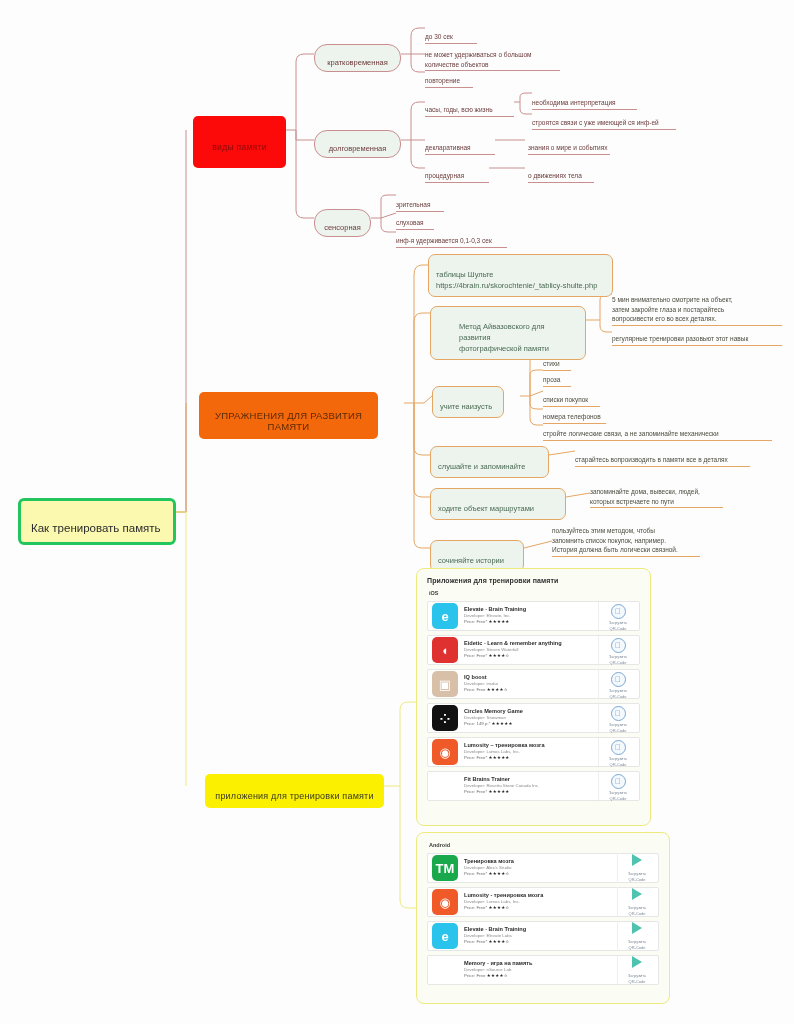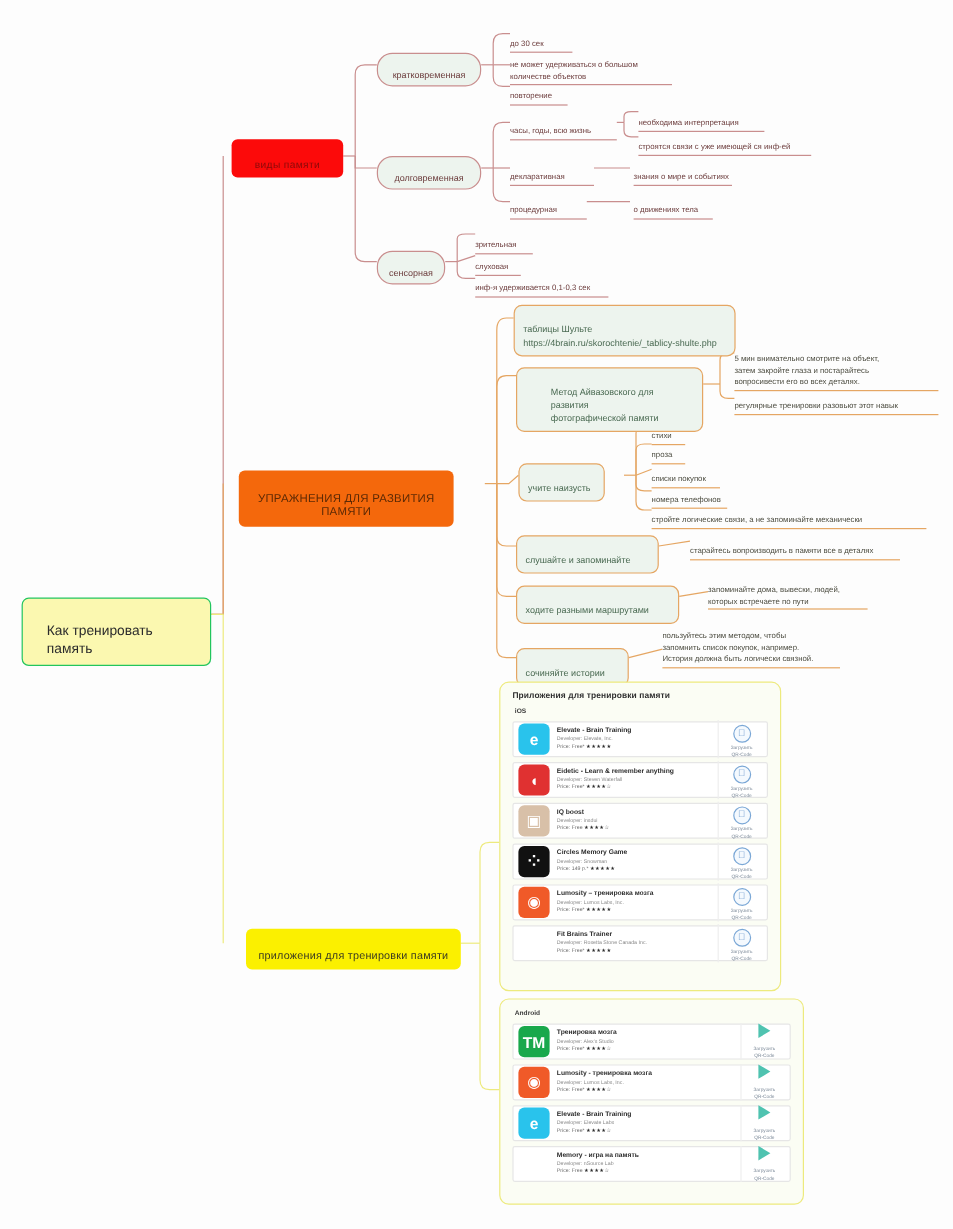--- a/index.html
+++ b/index.html
@@ -9,27 +9,27 @@
     font-family:"Liberation Sans","DejaVu Sans",sans-serif;
     -webkit-font-smoothing:antialiased;
   }
   #canvas{position:absolute;left:0;top:0;width:794px;height:1024px;}
   svg.links{position:absolute;left:0;top:0;width:794px;height:1024px;pointer-events:none;}
 
   .node{position:absolute;box-sizing:border-box;white-space:pre-line;}
 
   
   .root{
-    background:#fbf8b0;border:1px solid #22c55e;border-radius:6px;
-    color:#2c2c2c;font-size:11.5px;padding:6px 20px;line-height:1.25;
+    background:#fbf8b0;border:3px solid #22c55e;border-radius:6px;
+    color:#2c2c2c;font-size:11.5px;padding:6px 10px;line-height:1.25;
   }
   
   .topic-red{
     background:#fc0a0a;border-radius:5px;color:#8a0a0a;font-size:8.5px;
-    padding:6px 10px;letter-spacing:.3px;text-align:center;
+    padding:16px 10px;letter-spacing:.3px;text-align:center;
   }
   .topic-orange{
     background:#f4680c;border-radius:5px;color:#5d2a05;font-size:9.5px;
     padding:7px 10px;letter-spacing:.2px;text-align:center;
   }
   .topic-yellow{
     background:#fbf000;border-radius:5px;color:#3a3a20;font-size:9px;
     padding:7px 10px;letter-spacing:.2px;text-align:center;
   }
 
@@ -252,21 +252,21 @@
   </div>
 
   <div class="node box-orange" style="left:430px;top:446px;width:119px;">
     <span>слушайте и запоминайте</span>
   </div>
   <div class="node leaf leaf-orange" style="left:575px;top:445px;width:175px;">
     <span>старайтесь вопроизводить в памяти все в деталях</span>
   </div>
 
   <div class="node box-orange" style="left:430px;top:488px;width:136px;">
-    <span>ходите разными маршрутами</span>
+    <span>ходите объект маршрутами</span>
   </div>
   <div class="node leaf leaf-orange" style="left:590px;top:477px;width:133px;">
     <span>запоминайте дома, вывески, людей,
 которых встречаете по пути</span>
   </div>
 
   <div class="node box-orange" style="left:430px;top:540px;width:94px;">
     <span>сочиняйте истории</span>
   </div>
   <div class="node leaf leaf-orange" style="left:552px;top:516px;width:148px;">

